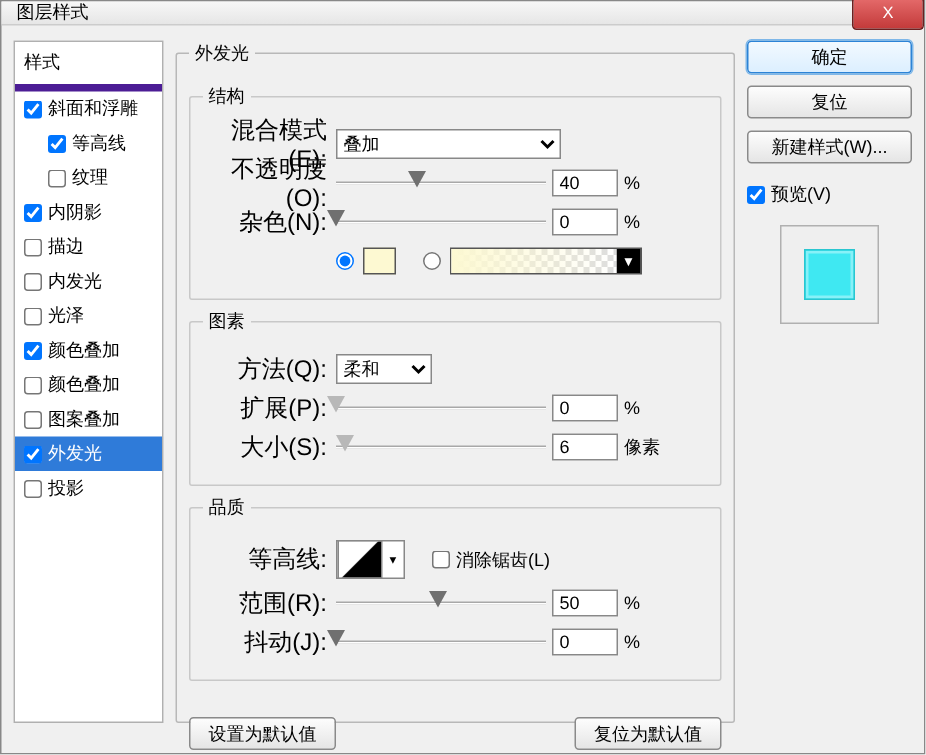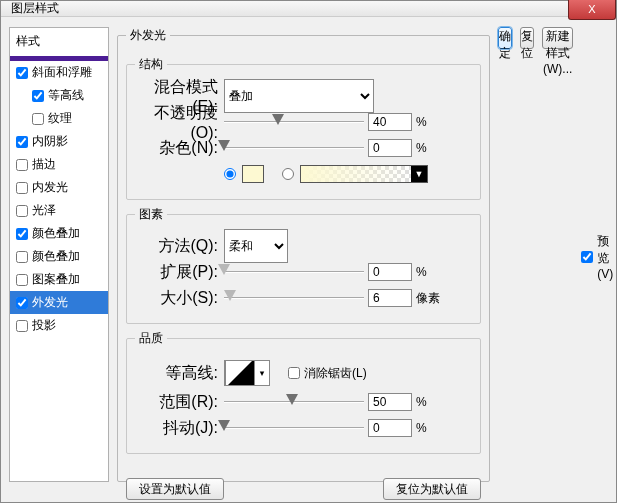--- a/index.html
+++ b/index.html
@@ -23,21 +23,21 @@
 input[type=checkbox] { width: 12px; height: 12px; }
 
 
 fieldset.mid { flex: 1; border: 1px solid #b8b8b8; border-radius: 2px; padding: 6px 8px 8px 8px; position: relative; }
 fieldset.mid > legend { padding: 0 4px; font-size: 12px; }
 fieldset.sub { border: 1px solid #c8c8c8; border-radius: 2px; padding: 8px 8px 10px 8px; margin-top: 6px; }
 fieldset.sub > legend { padding: 0 4px; font-size: 12px; }
 
 .frow { display: flex; align-items: center; margin: 4px 0; gap: 4px; height: 22px; }
 .flabel { width: 85px; text-align: right; font-size: 16px; padding-right: 2px; }
-select.drop { height: 34px; font-size: 12px; background:#fff; border:1px solid #888; }
+select.drop { height: 20px; font-size: 12px; background:#fff; border:1px solid #888; }
 .wdrop { width: 150px; }
 .sdrop { width: 64px; }
 
 .slider { position: relative; width: 140px; height: 18px; }
 .slider .track { position: absolute; left: 0; right: 0; top: 8px; height: 2px; background: #a8a8a8; border-bottom:1px solid #fff; }
 .slider .thumb { position: absolute; top: 1px; width: 0; height: 0; border-left: 6px solid transparent; border-right: 6px solid transparent; border-top: 11px solid #707070; }
 .slider.disabled .thumb { border-top-color: #b8b8b8; }
 
 input.num { width: 44px; height: 18px; border: 1px solid #888; font-size: 12px; text-align: left; padding-left: 4px; background:#fff; }
 .unit { width: 28px; font-size: 12px; }
@@ -52,24 +52,24 @@
 .gradbox .a { width: 16px; background: #000; color:#fff; text-align:center; line-height:16px; font-size:9px;}
 
 .contour { width: 30px; height: 26px; border: 1px solid #888; background: linear-gradient(135deg,#fff 0 49%,#000 51% 100%); display:inline-block;}
 .contbtn { display:inline-flex; align-items:center; border:1px solid #888; height:26px; background:#fff;}
 .contbtn .car { width:14px; text-align:center; font-size:9px;}
 
 .btnrow { display: flex; gap: 1px; justify-content: space-between; margin-top: 24px; }
 button.wbtn { height: 22px; padding: 0 12px; font-size: 12px; background: linear-gradient(#fdfdfd,#e5e5e5); border: 1px solid #8a8a8a; border-radius: 3px; cursor: pointer; }
 
 
-.rightcol { width: 110px; display: flex; flex-direction: row; gap: 8px; align-items: stretch; }
+.rightcol { width: 110px; display: flex; flex-direction: column; gap: 8px; align-items: stretch; }
 button.rbtn { height: 22px; font-size: 12px; background: linear-gradient(#fdfdfd,#e5e5e5); border: 1px solid #8a8a8a; border-radius: 3px; cursor: pointer; }
 button.rbtn.primary { border: 1px solid #2c83d6; outline: 1px solid #7fb7e8; background: linear-gradient(#f2f9ff,#dcefff); }
-.prevrow { display:flex; align-items:center; gap:4px; justify-content:center; margin-top:4px;}
+.prevrow { display:flex; align-items:center; gap:4px; justify-content:flex-start; margin-top:4px;}
 .preview { width: 66px; height: 66px; border: 1px solid #b0b0b0; background: #efefef; margin: 4px auto 0; display:flex; align-items:center; justify-content:center;}
 .preview .sq { width: 34px; height: 34px; background: #3fe8f2; border: 1px solid #2ac6d0; box-shadow: inset 0 0 0 2px #87f1f8; }
 
 </style>
 </head>
 <body>
 
 <div class="window">
 
   <div class="titlebar">

